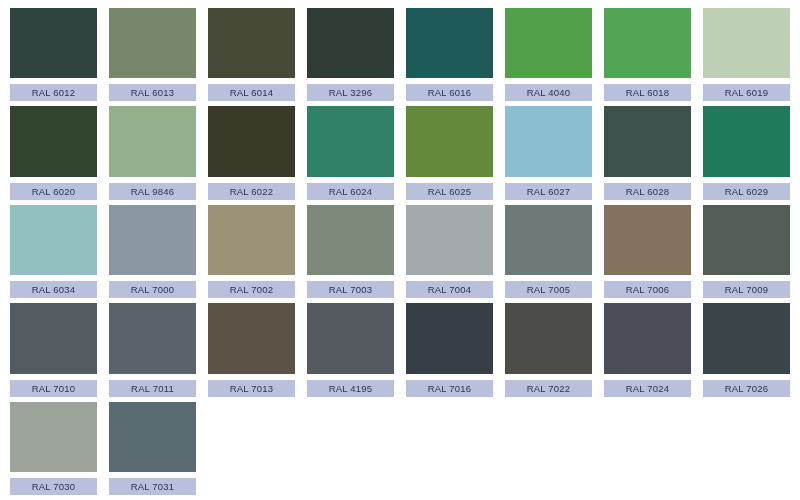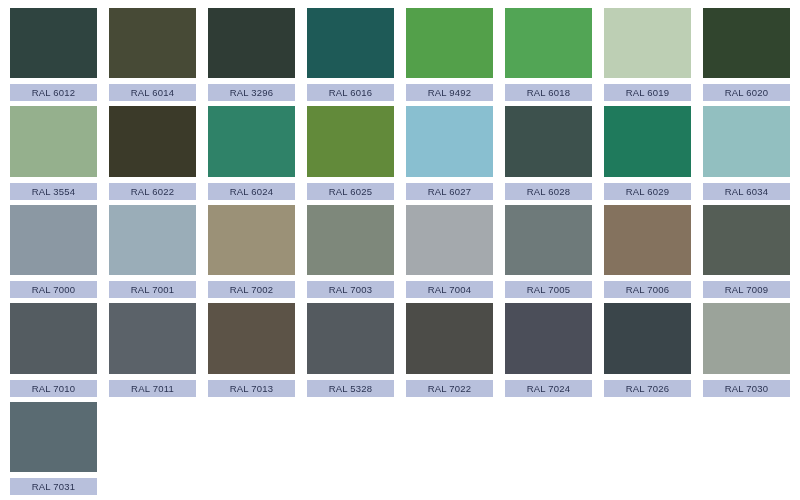--- a/index.html
+++ b/index.html
@@ -61,50 +61,54 @@
 </style>
 </head>
 <body>
 
 <div id="chart">
     <div class="cell">
       <div class="swatch" style="background-color: rgb(47, 68, 64);"></div>
       <div class="label-bar">RAL 6012</div>
     </div>
     <div class="cell">
+      <div class="swatch" style="background-color: rgb(120, 134, 107);"></div>
+      <div class="label-bar">RAL 6013</div>
+    </div>
+    <div class="cell">
       <div class="swatch" style="background-color: rgb(71, 74, 54);"></div>
       <div class="label-bar">RAL 6014</div>
     </div>
     <div class="cell">
       <div class="swatch" style="background-color: rgb(47, 60, 53);"></div>
       <div class="label-bar">RAL 3296</div>
     </div>
     <div class="cell">
       <div class="swatch" style="background-color: rgb(30, 90, 87);"></div>
       <div class="label-bar">RAL 6016</div>
     </div>
     <div class="cell">
       <div class="swatch" style="background-color: rgb(83, 160, 74);"></div>
-      <div class="label-bar">RAL 9492</div>
+      <div class="label-bar">RAL 4040</div>
     </div>
     <div class="cell">
       <div class="swatch" style="background-color: rgb(82, 165, 85);"></div>
       <div class="label-bar">RAL 6018</div>
     </div>
     <div class="cell">
       <div class="swatch" style="background-color: rgb(189, 207, 180);"></div>
       <div class="label-bar">RAL 6019</div>
     </div>
     <div class="cell">
       <div class="swatch" style="background-color: rgb(49, 69, 46);"></div>
       <div class="label-bar">RAL 6020</div>
     </div>
     <div class="cell">
       <div class="swatch" style="background-color: rgb(149, 176, 141);"></div>
-      <div class="label-bar">RAL 3554</div>
+      <div class="label-bar">RAL 9846</div>
     </div>
     <div class="cell">
       <div class="swatch" style="background-color: rgb(59, 58, 41);"></div>
       <div class="label-bar">RAL 6022</div>
     </div>
     <div class="cell">
       <div class="swatch" style="background-color: rgb(47, 130, 104);"></div>
       <div class="label-bar">RAL 6024</div>
     </div>
     <div class="cell">
@@ -125,24 +129,20 @@
     </div>
     <div class="cell">
       <div class="swatch" style="background-color: rgb(146, 191, 192);"></div>
       <div class="label-bar">RAL 6034</div>
     </div>
     <div class="cell">
       <div class="swatch" style="background-color: rgb(139, 152, 163);"></div>
       <div class="label-bar">RAL 7000</div>
     </div>
     <div class="cell">
-      <div class="swatch" style="background-color: rgb(154, 173, 184);"></div>
-      <div class="label-bar">RAL 7001</div>
-    </div>
-    <div class="cell">
       <div class="swatch" style="background-color: rgb(155, 145, 119);"></div>
       <div class="label-bar">RAL 7002</div>
     </div>
     <div class="cell">
       <div class="swatch" style="background-color: rgb(126, 136, 123);"></div>
       <div class="label-bar">RAL 7003</div>
     </div>
     <div class="cell">
       <div class="swatch" style="background-color: rgb(164, 169, 173);"></div>
       <div class="label-bar">RAL 7004</div>
@@ -166,21 +166,25 @@
     <div class="cell">
       <div class="swatch" style="background-color: rgb(91, 98, 105);"></div>
       <div class="label-bar">RAL 7011</div>
     </div>
     <div class="cell">
       <div class="swatch" style="background-color: rgb(92, 83, 71);"></div>
       <div class="label-bar">RAL 7013</div>
     </div>
     <div class="cell">
       <div class="swatch" style="background-color: rgb(84, 90, 95);"></div>
-      <div class="label-bar">RAL 5328</div>
+      <div class="label-bar">RAL 4195</div>
+    </div>
+    <div class="cell">
+      <div class="swatch" style="background-color: rgb(56, 62, 69);"></div>
+      <div class="label-bar">RAL 7016</div>
     </div>
     <div class="cell">
       <div class="swatch" style="background-color: rgb(76, 76, 72);"></div>
       <div class="label-bar">RAL 7022</div>
     </div>
     <div class="cell">
       <div class="swatch" style="background-color: rgb(75, 78, 89);"></div>
       <div class="label-bar">RAL 7024</div>
     </div>
     <div class="cell">

